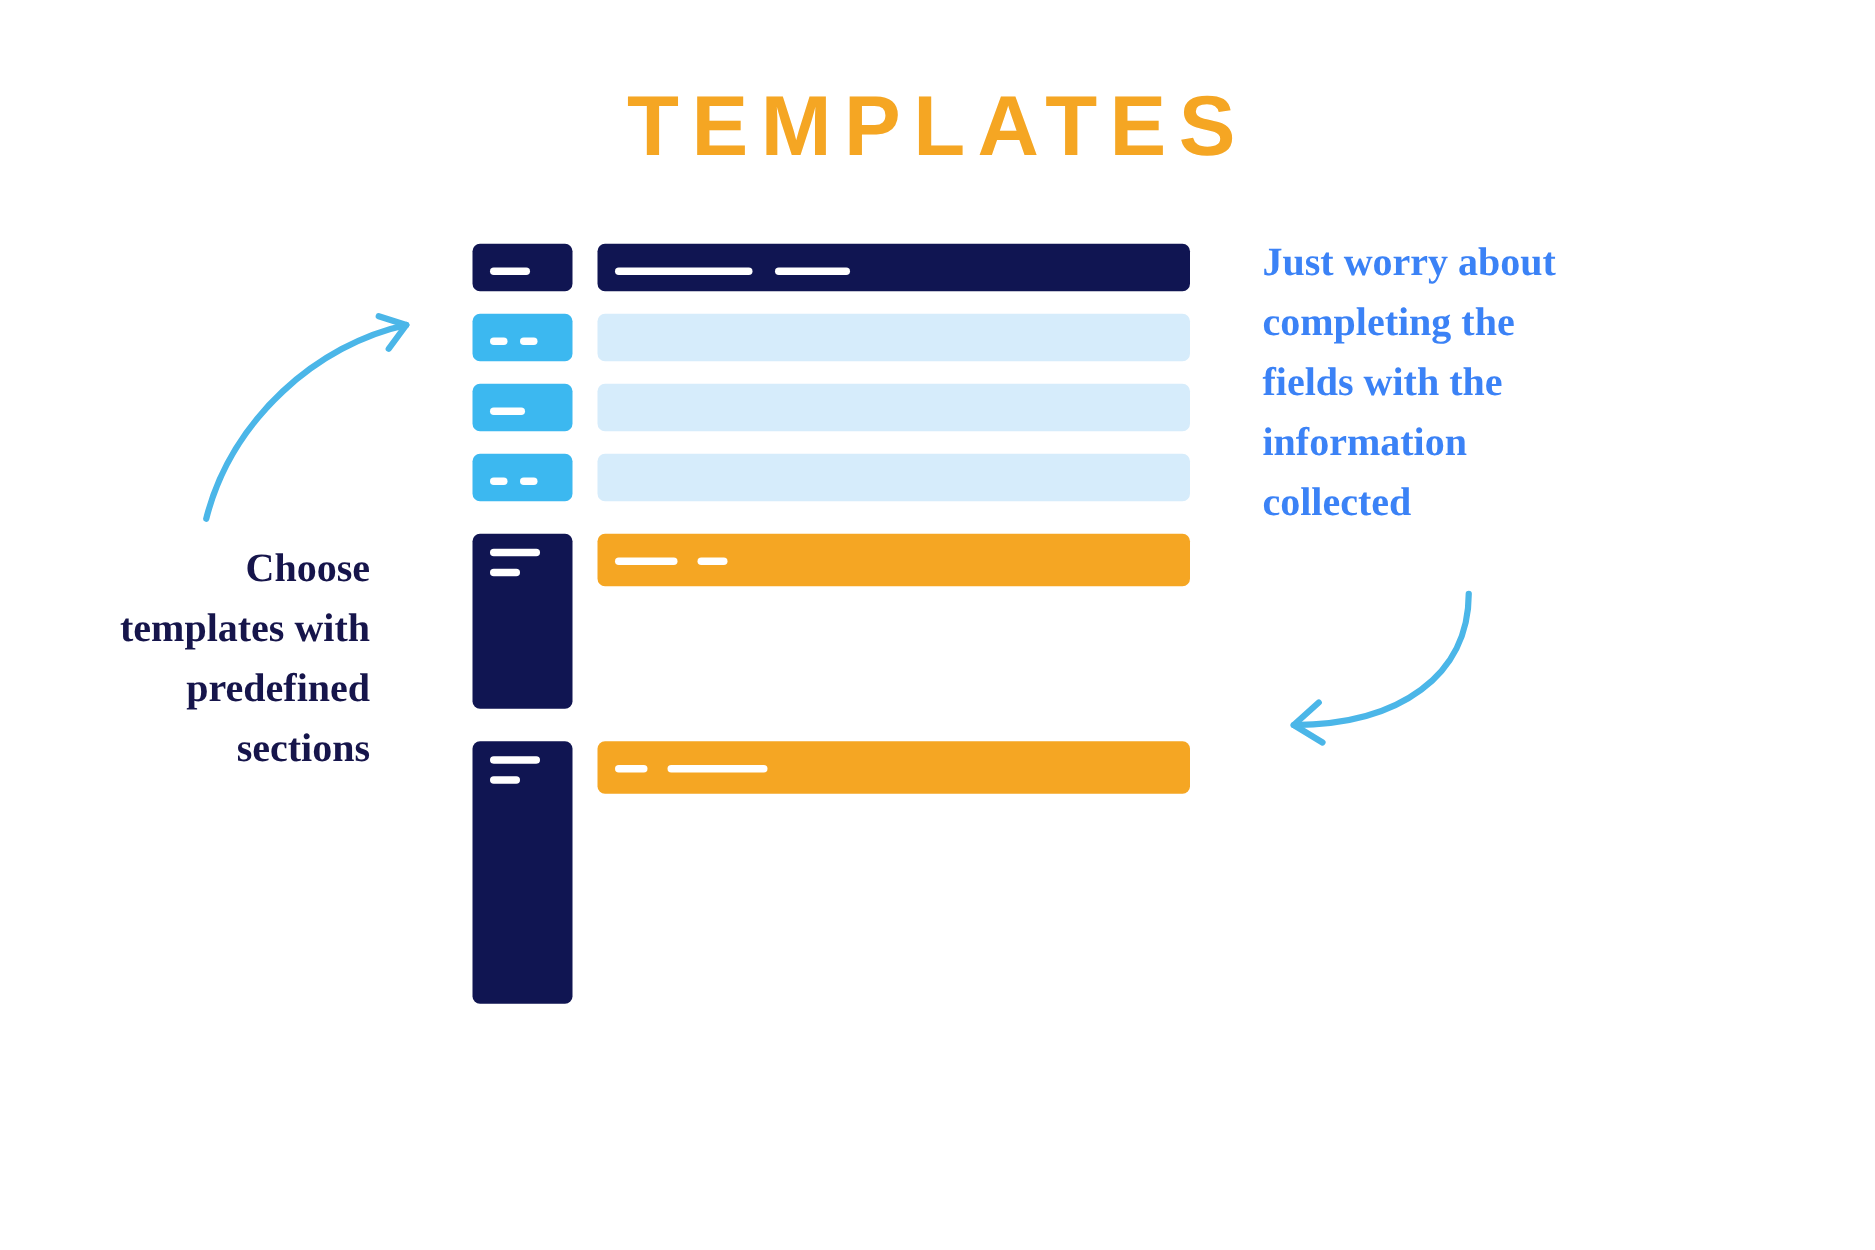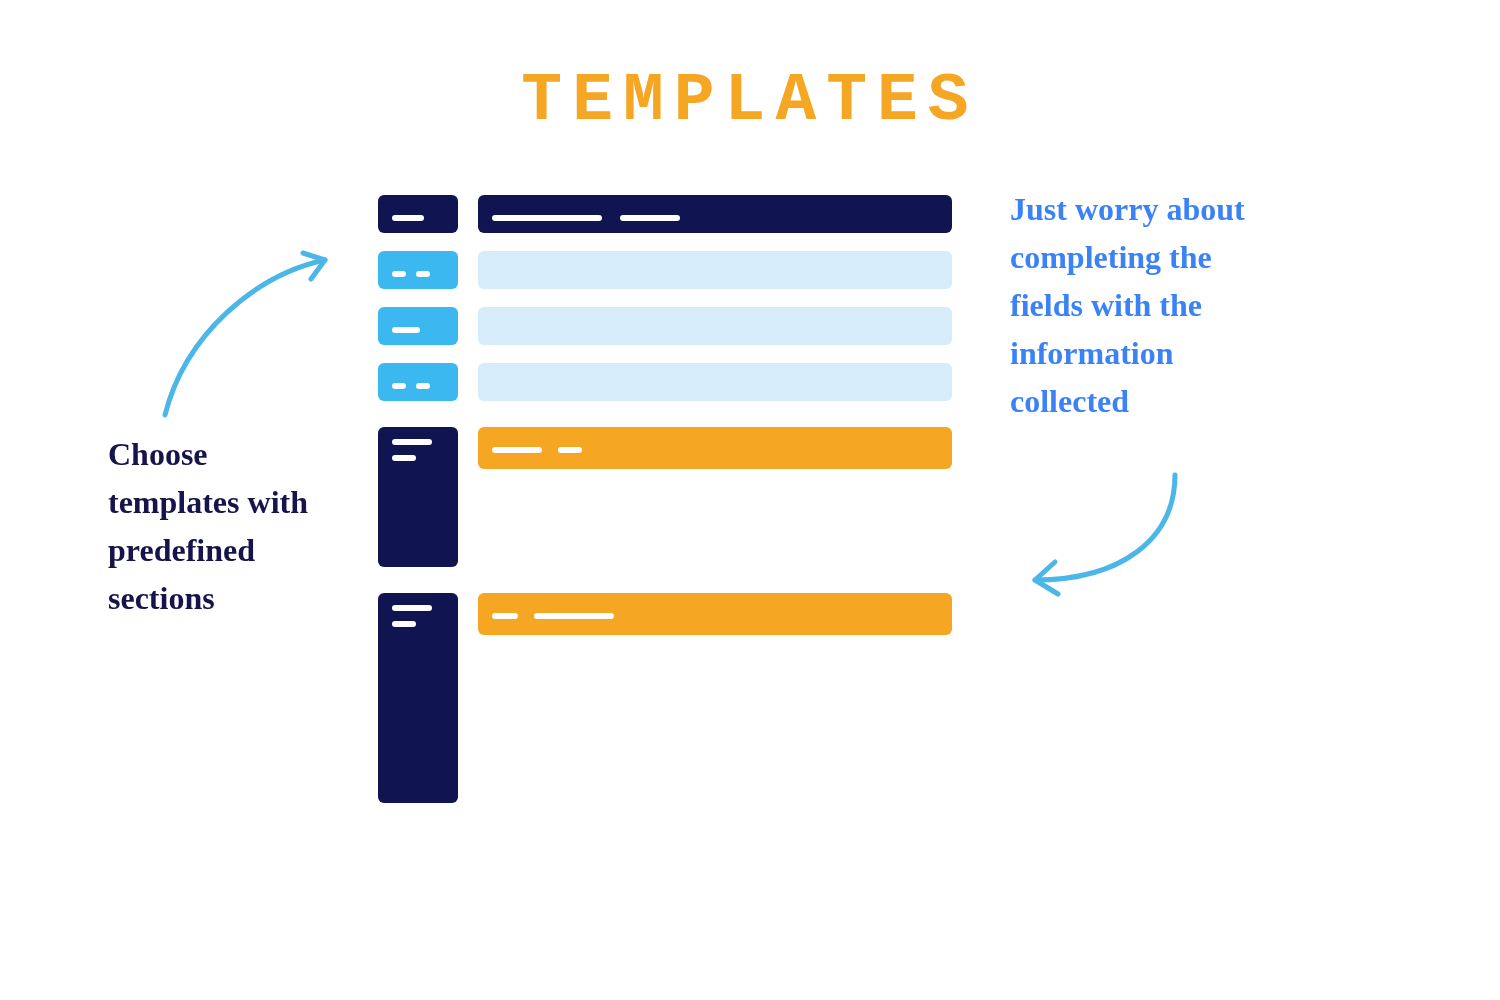--- a/index.html
+++ b/index.html
@@ -14,31 +14,32 @@
   .title {
     position: absolute;
     top: 62px;
     left: 0;
     width: 100%;
     text-align: center;
     font-size: 68px;
     font-weight: 900;
     letter-spacing: 10px;
     color: #f5a623;
-    font-family: Liberation Mono, monospace;
+    font-family: Liberation Sans, sans-serif;
   }
   .left-caption {
     position: absolute;
-    left: 108px;
+    left: 96px;
     top: 430px;
     width: 200px;
     color: #16154b;
     font-size: 32px;
     line-height: 1.5;
     font-weight: 600;
+    text-align: right;
   }
   .right-caption {
     position: absolute;
     left: 1010px;
     top: 185px;
     width: 280px;
     color: #3b82f6;
     font-size: 32px;
     line-height: 1.5;
     font-weight: 600;

